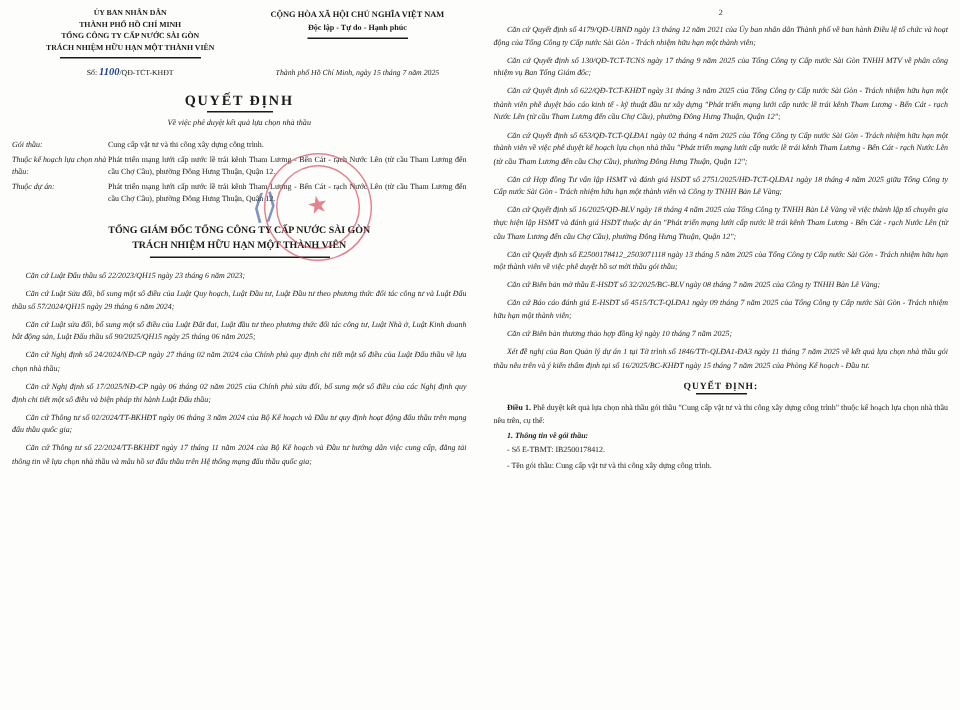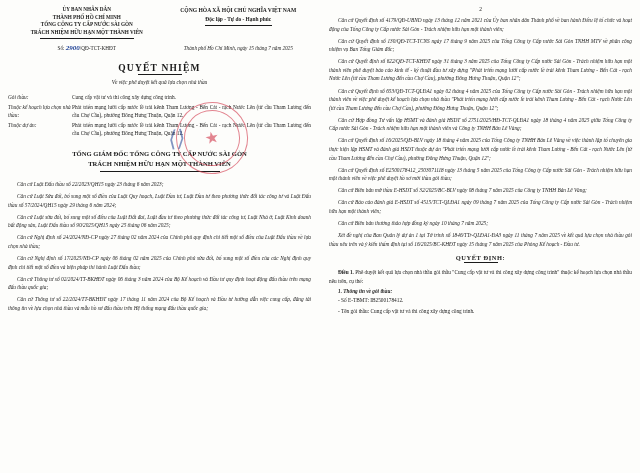--- a/index.html
+++ b/index.html
@@ -254,26 +254,26 @@
       <div class="hdr-right">
         <div class="natline">CỘNG HÒA XÃ HỘI CHỦ NGHĨA VIỆT NAM</div>
         <div class="motto">Độc lập - Tự do - Hạnh phúc</div>
         <div class="rule rule-b"></div>
       </div>
     </div>
 
     <div class="num-row">
       <div class="num-left">
         <span>Số:</span>
-        <span class="bignum">2900</span><span>/QĐ-TCT-KHĐT</span>
+        <span class="bignum">1100</span><span>/QĐ-TCT-KHĐT</span>
       </div>
       <div class="num-right">Thành phố Hồ Chí Minh, ngày 15 tháng 7 năm 2025</div>
     </div>
 
-    <div class="title-main">QUYẾT NHIỆM</div>
+    <div class="title-main">QUYẾT ĐỊNH</div>
     <div class="title-under"></div>
     <div class="title-sub">Về việc phê duyệt kết quả lựa chọn nhà thầu</div>
 
     <div class="meta">
       <div class="meta-row">
         <div class="meta-label">Gói thầu:</div>
         <div class="meta-val">Cung cấp vật tư và thi công xây dựng công trình.</div>
       </div>
       <div class="meta-row">
         <div class="meta-label">Thuộc kế hoạch lựa chọn nhà thầu:</div>

